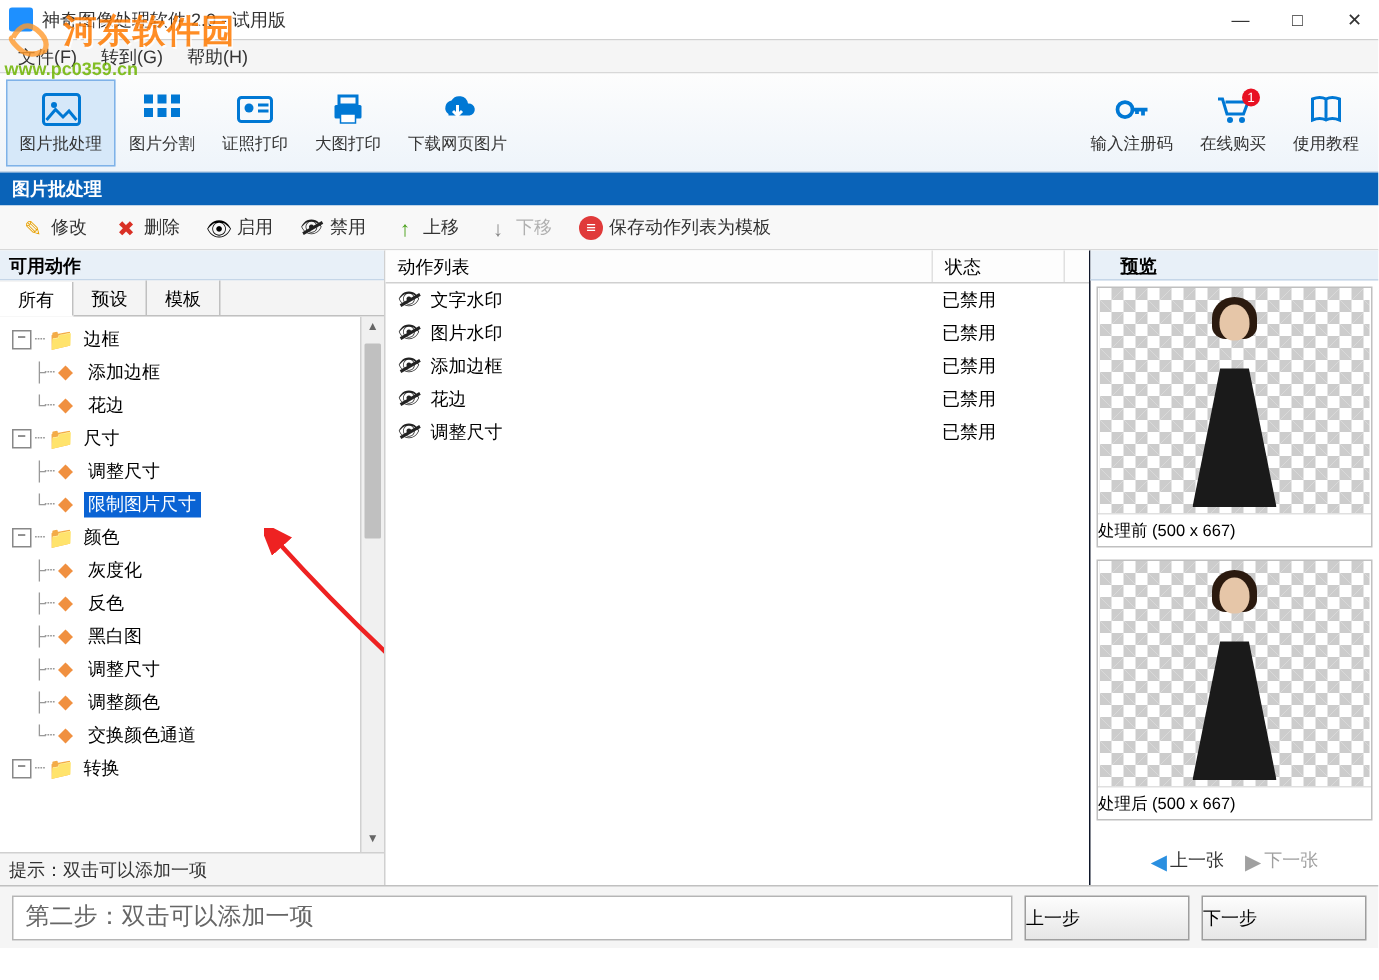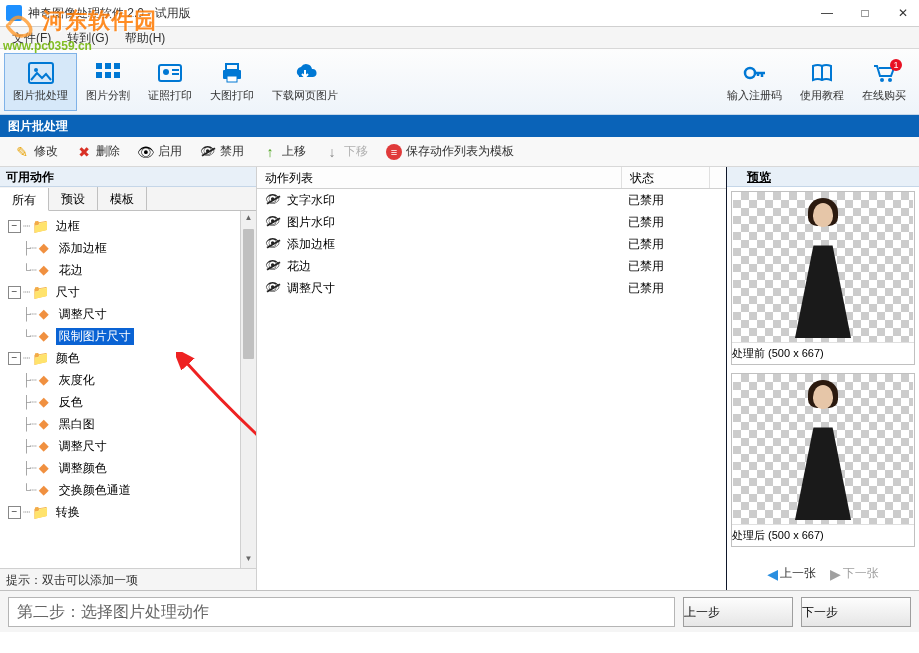--- a/index.html
+++ b/index.html
@@ -210,37 +210,37 @@
   <div class="tool-btn">
     <div class="icon">
         <svg width="26" height="22" viewBox="0 0 26 22">
           <circle cx="8" cy="11" r="5" fill="none" stroke="#0078d4" stroke-width="2.5"></circle>
           <path d="M12 11 h11 m-3 0 v4 m-4-4 v3" fill="none" stroke="#0078d4" stroke-width="2.5"></path>
         </svg>
       </div>
     <div class="lbl">输入注册码</div>
   </div>
   <div class="tool-btn">
-    <div class="icon">
-        <svg width="26" height="22" viewBox="0 0 26 22">
-          <path d="M4 4 q5-2 9 0 q4-2 9 0 v14 q-5-2-9 0 q-4-2-9 0 z" fill="none" stroke="#0078d4" stroke-width="2"></path>
-          <path d="M13 4 v14" stroke="#0078d4" stroke-width="2"></path>
-        </svg>
-      </div>
-    <div class="lbl">使用教程</div>
-  </div>
-  <div class="tool-btn">
     <div class="icon badge">
         <svg width="26" height="22" viewBox="0 0 26 22">
           <path d="M3 4 h3 l3 10 h11 l3-8 h-15" fill="none" stroke="#0078d4" stroke-width="2"></path>
           <circle cx="11" cy="18" r="2" fill="#0078d4"></circle>
           <circle cx="19" cy="18" r="2" fill="#0078d4"></circle>
         </svg>
       </div>
     <div class="lbl">在线购买</div>
+  </div>
+  <div class="tool-btn">
+    <div class="icon">
+        <svg width="26" height="22" viewBox="0 0 26 22">
+          <path d="M4 4 q5-2 9 0 q4-2 9 0 v14 q-5-2-9 0 q-4-2-9 0 z" fill="none" stroke="#0078d4" stroke-width="2"></path>
+          <path d="M13 4 v14" stroke="#0078d4" stroke-width="2"></path>
+        </svg>
+      </div>
+    <div class="lbl">使用教程</div>
   </div>
 </div>
 
 <div class="module-header">图片批处理</div>
 
 <div class="action-bar">
   <div class="act">
       <span class="ico pencil">✎</span>
       <span>修改</span>
     </div>
@@ -472,16 +472,16 @@
         </div>
       <div class="nav-btn disabled">
           <span class="tri-r">▶</span>
           <span>下一张</span>
         </div>
     </div>
   </div>
 </div>
 
 <div class="step-bar">
-  <div class="step-text-box">第二步：选择图片处理动作</div>
+  <div class="step-text-box">第二步：双击可以添加一项</div>
   <div class="step-btn">上一步</div>
   <div class="step-btn">下一步</div>
 </div>
 
 </body></html>

